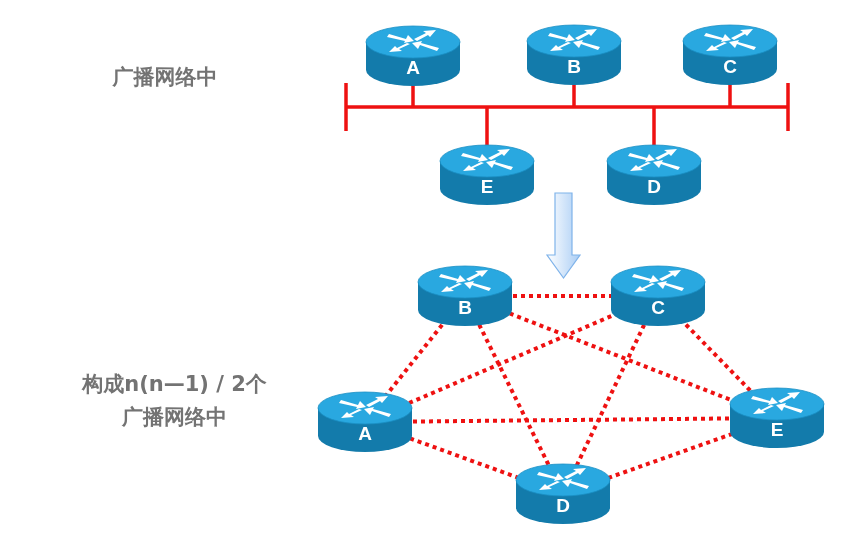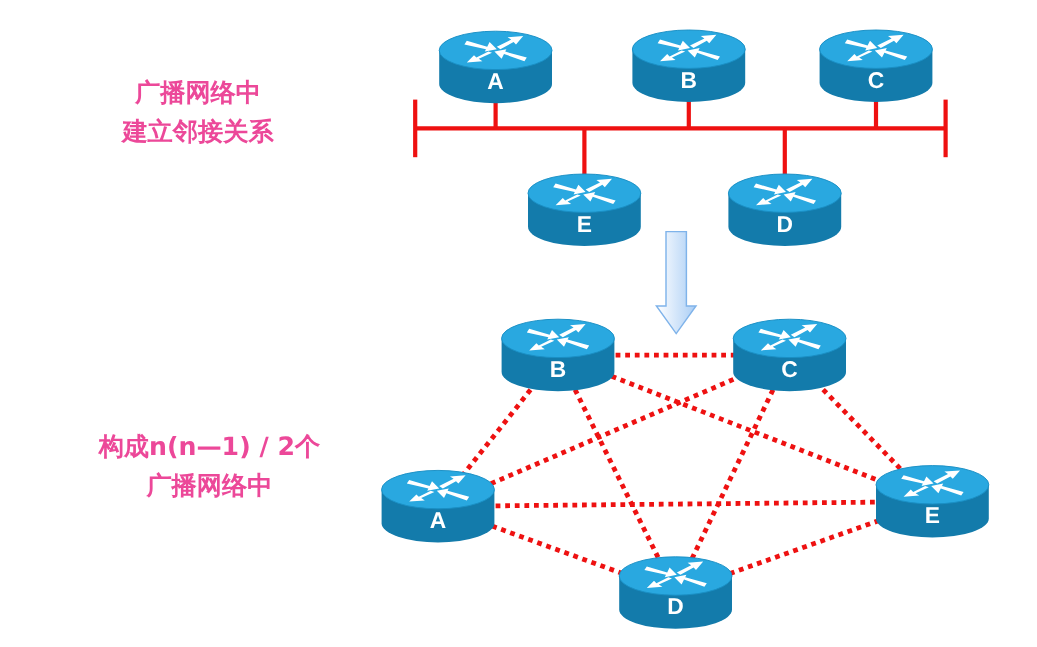--- a/index.html
+++ b/index.html
@@ -1,28 +1,27 @@
 <!DOCTYPE html>
 <html><head>
 <meta charset="utf-8">
 <style>
   html, body { margin: 0; padding: 0; background: #ffffff; }
   body { width: 864px; height: 539px; position: relative; overflow: hidden; font-family: "DejaVu Sans", "Liberation Sans", sans-serif; }
-  .caption { position: absolute; color: #ec4899; font-weight: bold; font-size: 21px; line-height: 33px; text-align: center; white-space: nowrap; }
+  .caption { position: absolute; color: #737373; font-weight: bold; font-size: 21px; line-height: 33px; text-align: center; white-space: nowrap; }
   #cap-top { left: 80px; top: 61px; width: 170px; }
-  #cap-bottom { left: 52px; top: 356px; width: 245px; }
+  #cap-bottom { left: 52px; top: 368px; width: 245px; }
   svg { position: absolute; left: 0; top: 0; }
   .router-label { font-family: "Liberation Sans", sans-serif; font-weight: bold; font-size: 19px; fill: #ffffff; text-anchor: middle; }
 </style>
 </head>
 <body>
 
 <div id="cap-top" class="caption">
   <div>广播网络中</div>
-  <div>建立邻接关系</div>
 </div>
 <div id="cap-bottom" class="caption">
   <div>构成n(n—1) / 2个</div>
   <div>广播网络中</div>
 </div>
 
 <svg id="diagram" width="864" height="539" viewBox="0 0 864 539">
   <defs>
     <linearGradient id="arrowGrad" x1="0" y1="0" x2="1" y2="0">
       <stop offset="0" stop-color="#ffffff"></stop>

